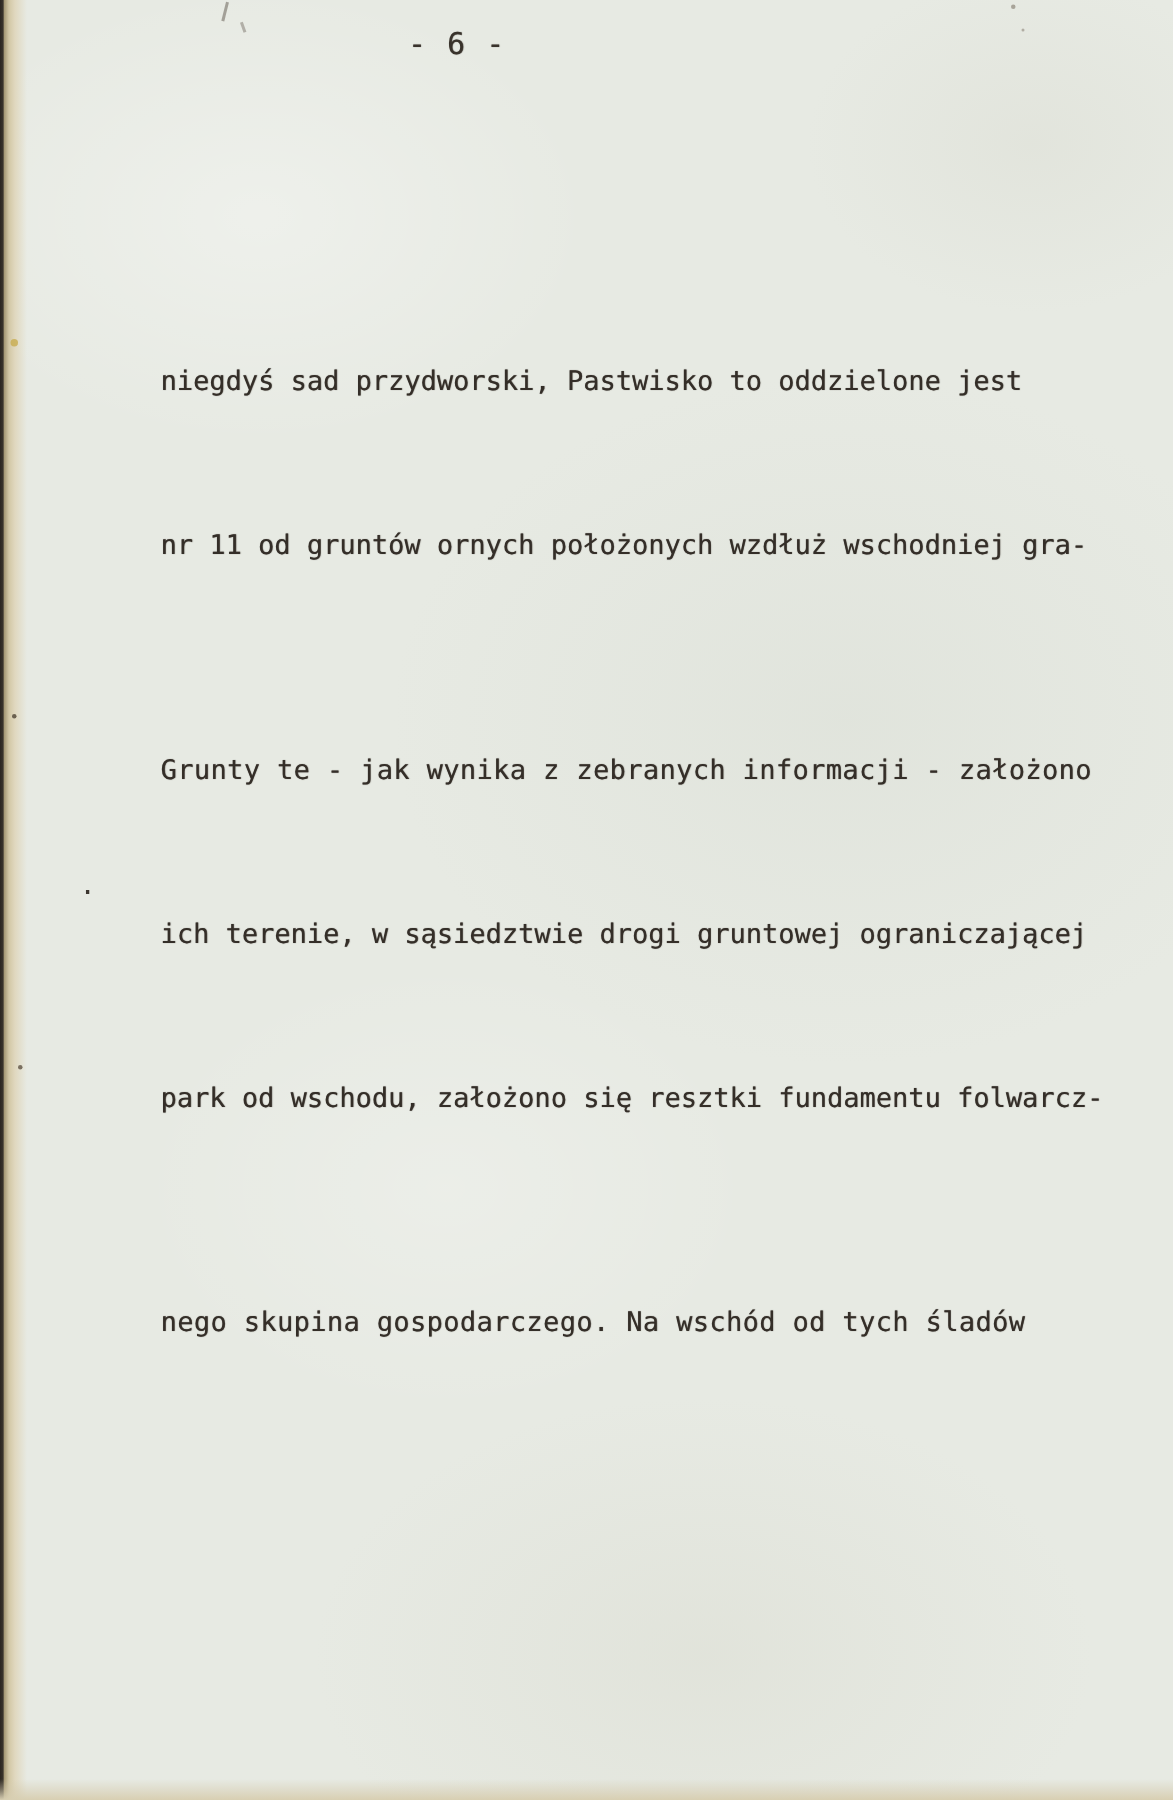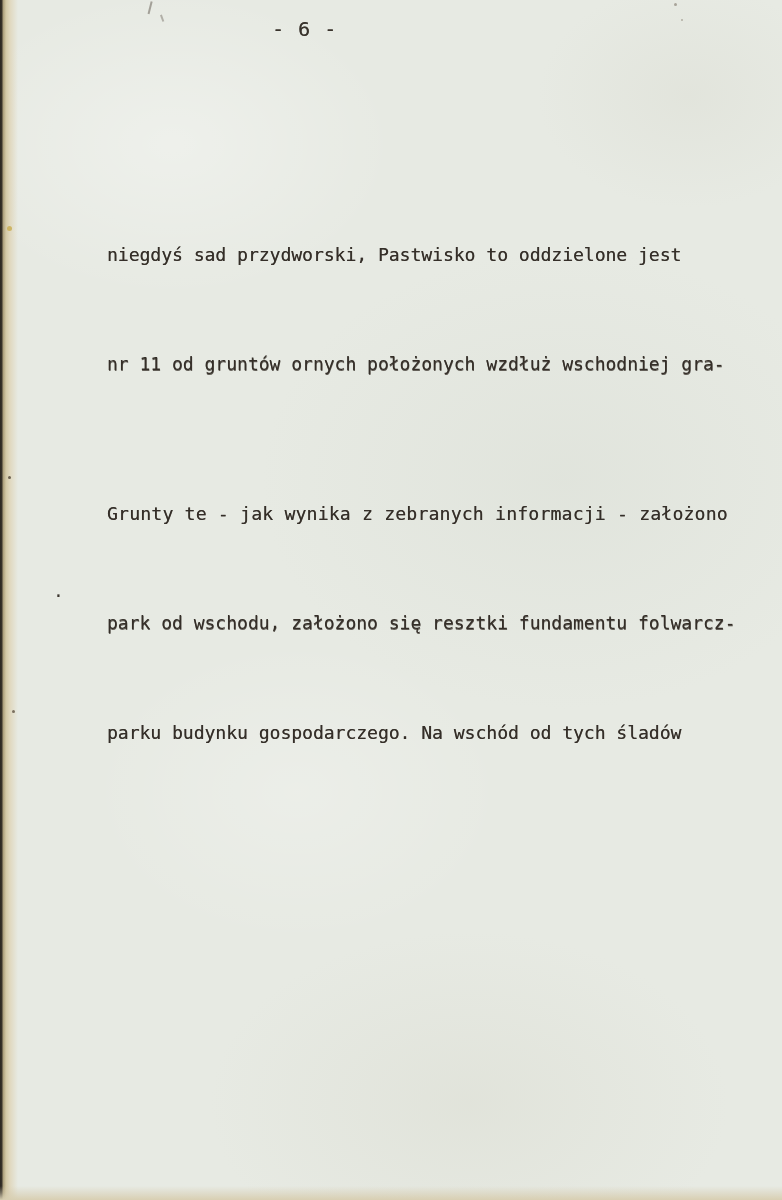--- a/index.html
+++ b/index.html
@@ -90,22 +90,23 @@
   <div class="page-number">- 6 -</div>
 
   <span class="margin-dot">.</span>
 
   <div class="text-block">
 
     <div class="paragraph p1">
       <div class="line">niegdyś sad przydworski, Pastwisko to oddzielone jest</div>
       <div class="line">nr 11 od gruntów ornych położonych wzdłuż wschodniej gra-</div>
       <div class="line">Grunty te - jak wynika z zebranych informacji - założono</div>
+      <div class="line">ich terenie, w sąsiedztwie drogi gruntowej ograniczającej</div>
       <div class="line">park od wschodu, założono się resztki fundamentu folwarcz-</div>
-      <div class="line">parku budynku gospodarczego. Na wschód od tych śladów</div>
+      <div class="line">nego skupina gospodarczego. Na wschód od tych śladów</div>
       
       
       
       
     </div>
 
     
 
     
 

